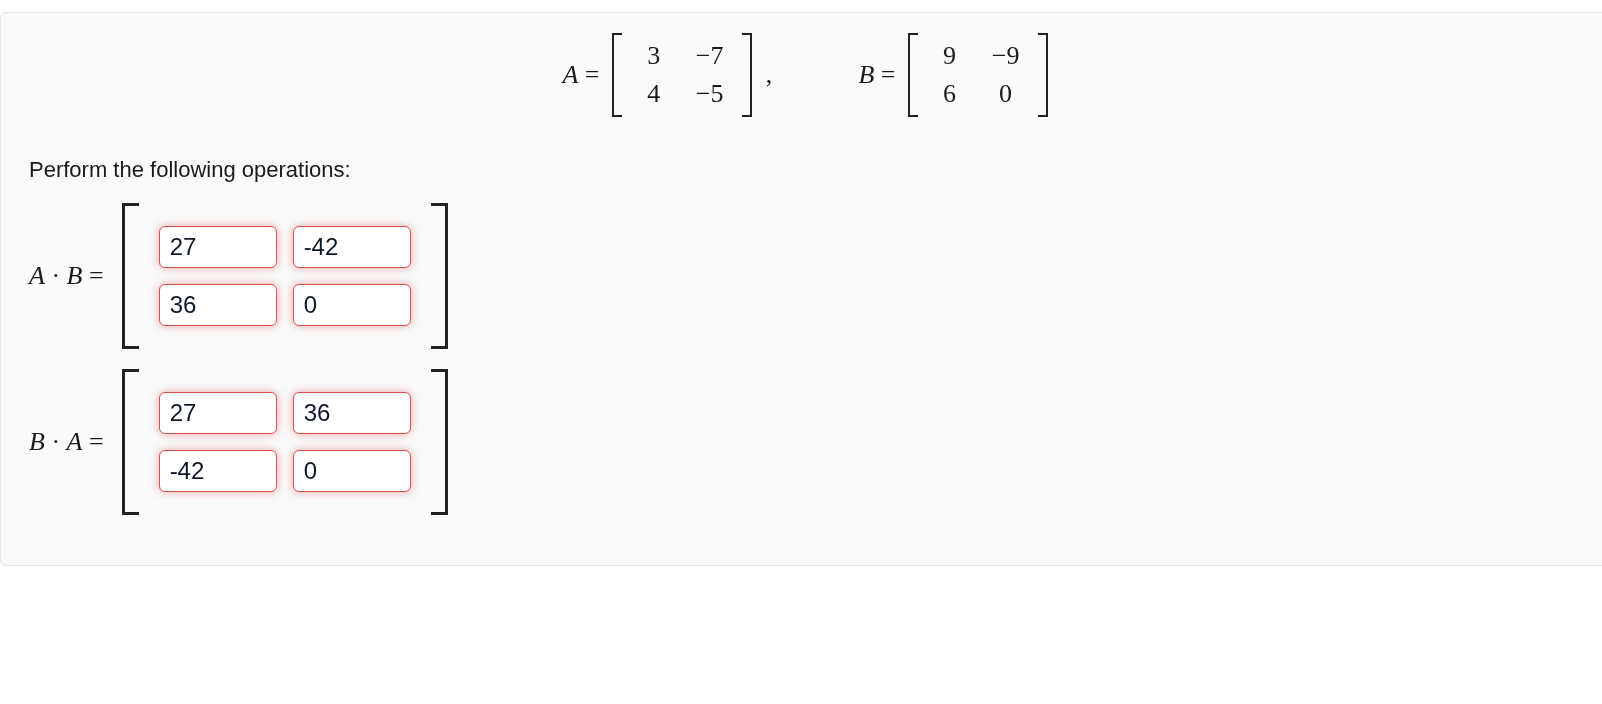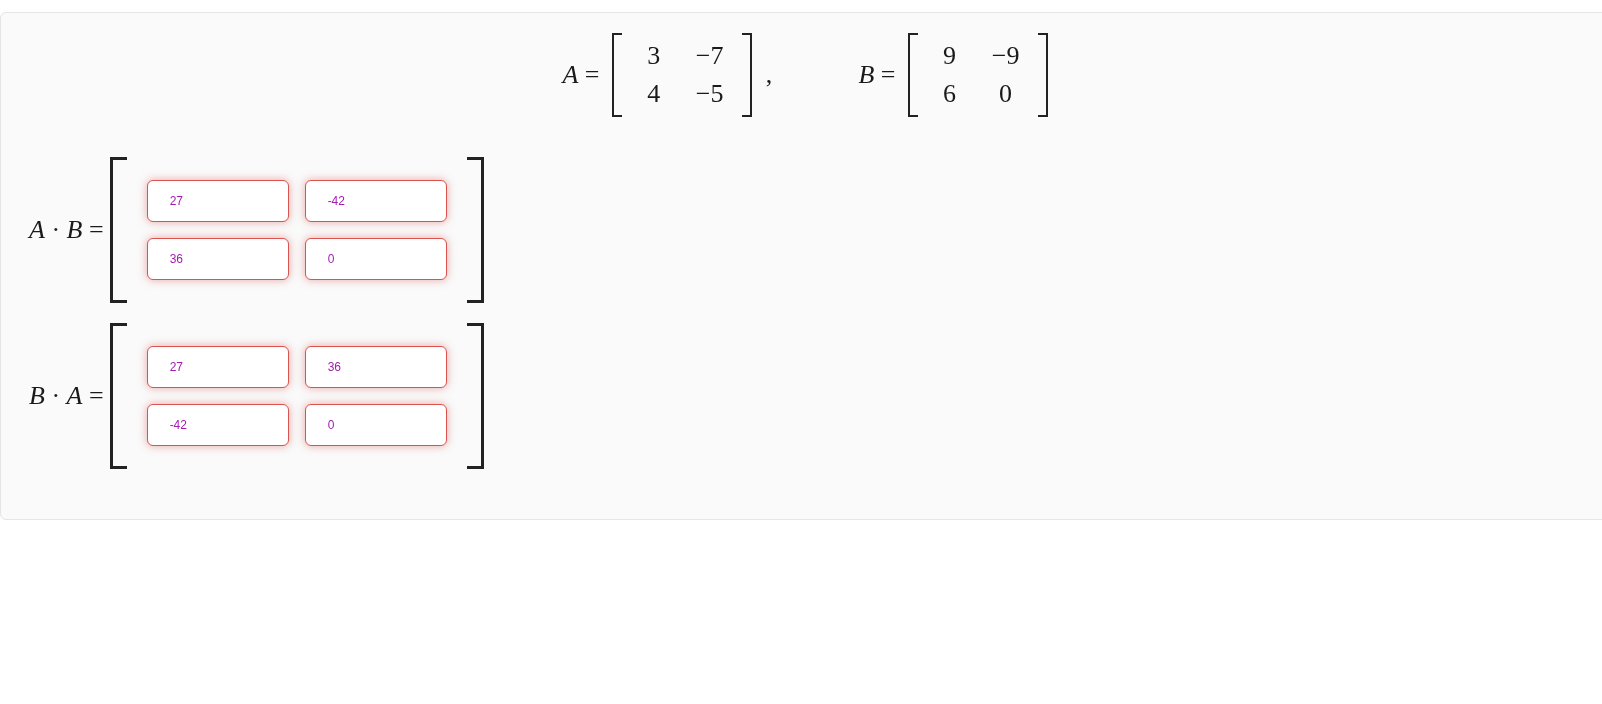--- a/index.html
+++ b/index.html
@@ -83,21 +83,21 @@
   }
   
   .answer-row {
     display: flex;
     align-items: center;
     margin: 20px 0;
   }
   .answer-lhs {
     font-family: "Times New Roman", serif;
     font-size: 26px;
-    margin-right: 6px;
+    margin-right: 18px;
     white-space: nowrap;
   }
   .answer-lhs .var { font-style: italic; }
   .input-bracket {
     position: relative;
     padding: 8px 22px;
   }
   .input-bracket::before,
   .input-bracket::after {
     content: "";
@@ -106,28 +106,28 @@
     width: 14px;
     border-top: 3px solid #222;
     border-bottom: 3px solid #222;
   }
   .input-bracket::before { left: 0;  border-left: 3px solid #222; }
   .input-bracket::after  { right: 0; border-right: 3px solid #222; }
   .input-bracket table { border-collapse: separate; border-spacing: 14px 14px; }
   .input-bracket input {
     width: 96px;
     height: 40px;
-    font-size: 12px;
-    padding: 0 22px;
+    font-size: 24px;
+    padding: 0 10px;
     border: 1px solid #d9534f;
     border-radius: 6px;
     outline: none;
     box-shadow: 0 0 8px rgba(217,83,79,.5);
     background: #fff;
-    color: #a21caf;
+    color: #0f172a;
   }
   .perform-line { margin-bottom: 20px; }
 </style>
 </head>
 <body>
 
 <div class="problem-wrapper">
 
 
   <div class="definitions">
@@ -159,20 +159,21 @@
           </tr>
           <tr>
             <td>6</td>
             <td>0</td>
           </tr>
         </tbody></table>
       </span>
     </span>
   </div>
 
+  <div class="perform-line">Perform the following operations:</div>
 
   <div class="answer-row">
     <span class="answer-lhs"><span class="var">A</span> · <span class="var">B</span> =</span>
     <span class="input-bracket">
       <table>
         <tbody>
             <tr>
           <td><input type="text" value="27" style=""></td>
           <td><input type="text" value="-42" style=""></td>
         </tr>

